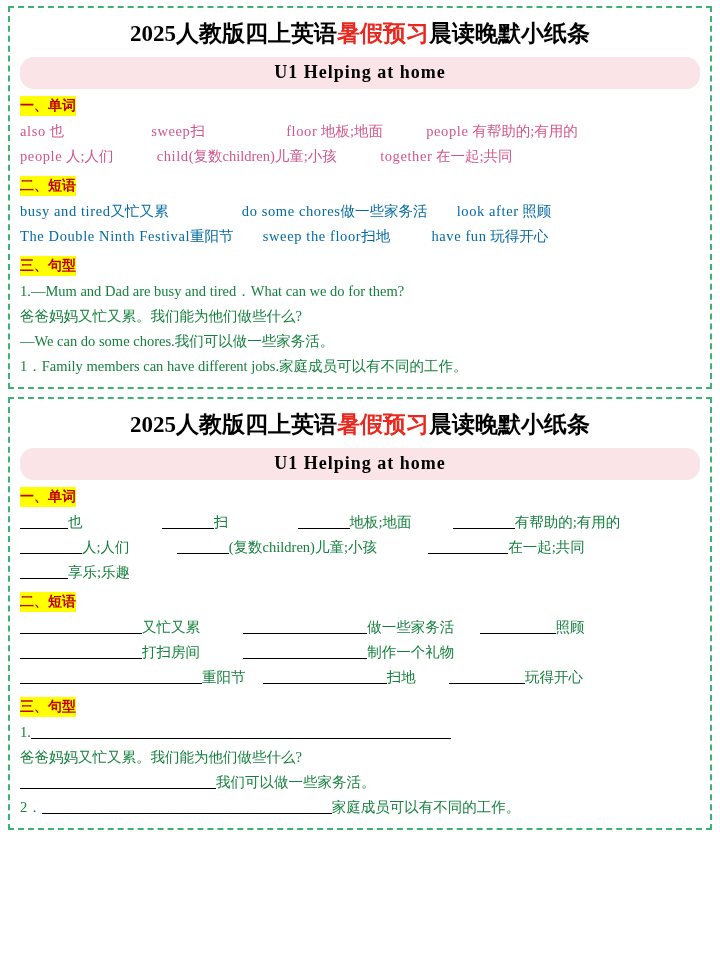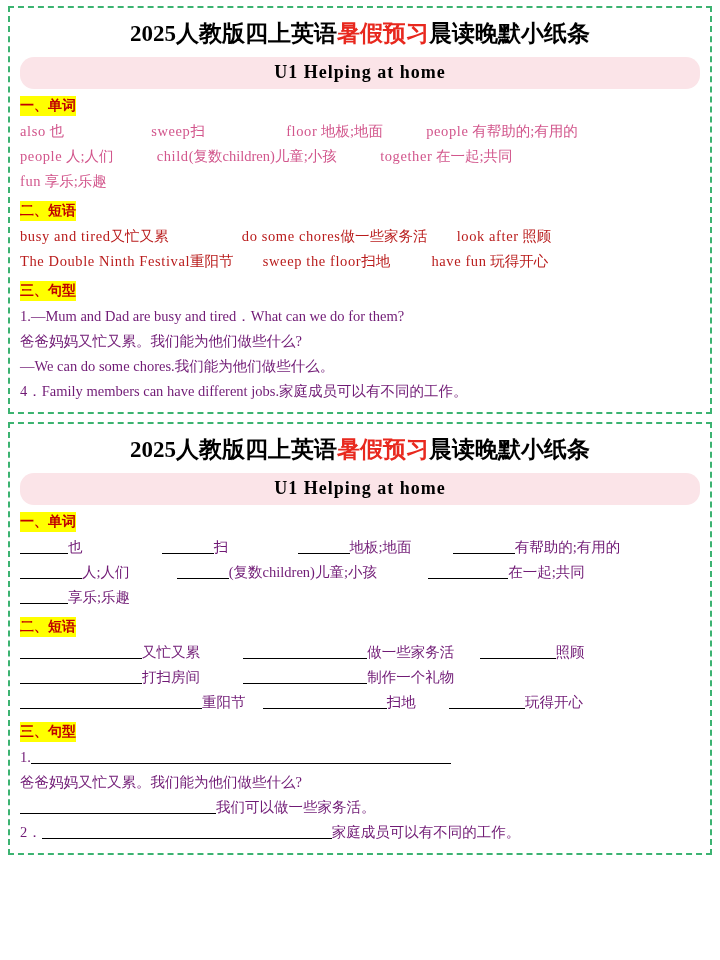--- a/index.html
+++ b/index.html
@@ -53,22 +53,22 @@
     margin:7px 0 3px 0;
     font-family:"Liberation Sans", sans-serif;
   }
   .line{
     font-size:14.5px;
     line-height:25px;
     white-space:nowrap;
     font-family:"Liberation Serif", serif;
   }
   .line.pink{color:#d2568c;}
-  .line.blue{color:#b91c1c;}
-  .line.black{color:#701a75;}
+  .line.blue{color:#0369a1;}
+  .line.black{color:#15803d;}
   .sp{display:inline-block;}
   .en{letter-spacing:0.6px;text-align:right;}
   .cn{letter-spacing:0px;}
   .ul{
     display:inline-block;
     border-bottom:1px solid #000;
     height:15px;
     vertical-align:-2px;
   }
 </style>
@@ -98,23 +98,20 @@
     </div>
 
     <div class="line pink">
       <span class="en">people</span><span class="cn"> 人;人们</span>
       <span class="sp" style="width:36px"></span>
       <span class="en">child</span><span class="cn">(复数children)儿童;小孩</span>
       <span class="sp" style="width:36px"></span>
       <span class="en">together</span><span class="cn"> 在一起;共同</span>
     </div>
 
-    <div class="line pink">
-      <span class="en">fun</span><span class="cn"> 享乐;乐趣</span>
-    </div>
 
     <div class="sec-head">二、短语</div>
 
     <div class="line blue">
       <span class="en">busy and tired</span><span class="cn">又忙又累</span>
       <span class="sp" style="width:66px"></span>
       <span class="en">do some chores</span><span class="cn">做一些家务活</span>
       <span class="sp" style="width:22px"></span>
       <span class="en">look after</span><span class="cn"> 照顾</span>
     </div>
@@ -125,22 +122,22 @@
       <span class="sp" style="width:22px"></span>
       <span class="en">sweep the floor</span><span class="cn">扫地</span>
       <span class="sp" style="width:34px"></span>
       <span class="en">have fun</span><span class="cn"> 玩得开心</span>
     </div>
 
     <div class="sec-head">三、句型</div>
 
     <div class="line black">1.—Mum and Dad are busy and tired．What can we do for them?</div>
     <div class="line black">爸爸妈妈又忙又累。我们能为他们做些什么?</div>
-    <div class="line black">—We can do some chores.我们能为他们做些什么。</div>
-    <div class="line black">4．Family members can have different jobs.家庭成员可以有不同的工作。</div>
+    <div class="line black">—We can do some chores.我们可以做一些家务活。</div>
+    <div class="line black">1．Family members can have different jobs.家庭成员可以有不同的工作。</div>
   </div>
 
   <div class="card second">
 
     <div class="title">
       <span>2025人教版四上英语</span><span class="red">暑假预习</span><span>晨读晚默小纸条</span>
     </div>
 
     <div class="subtitle-band">U1  Helping at home</div>
 

